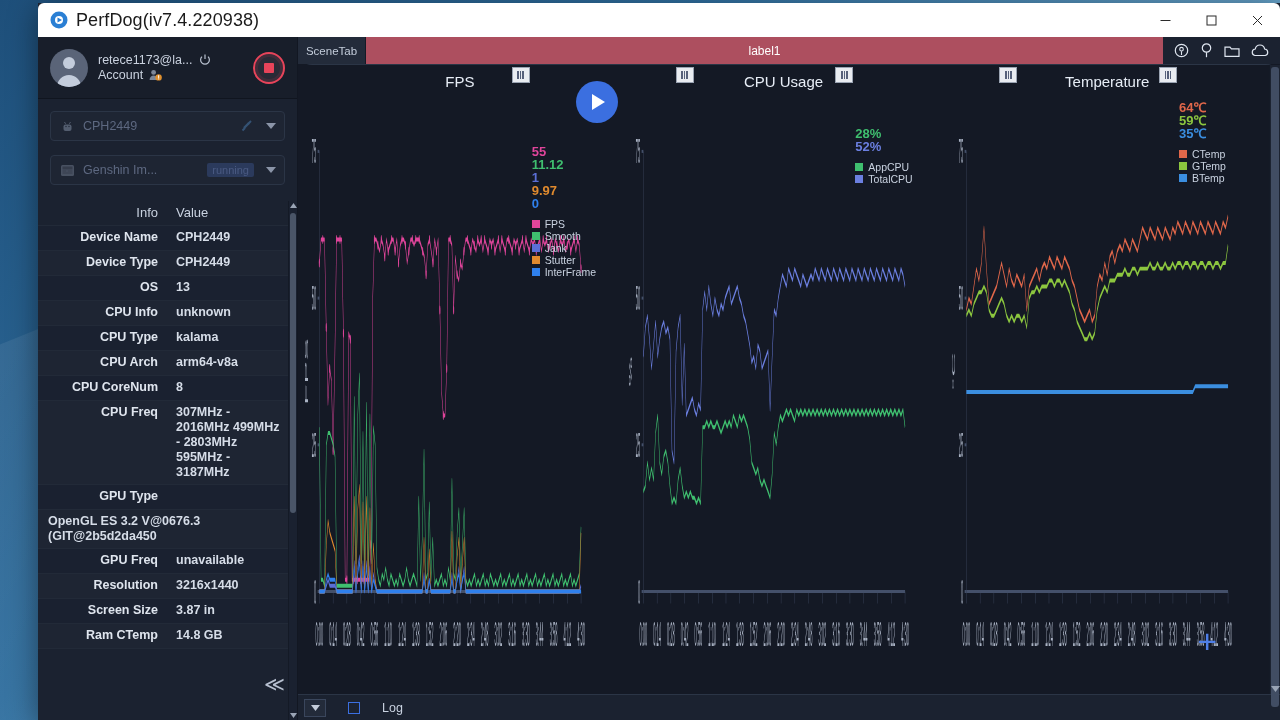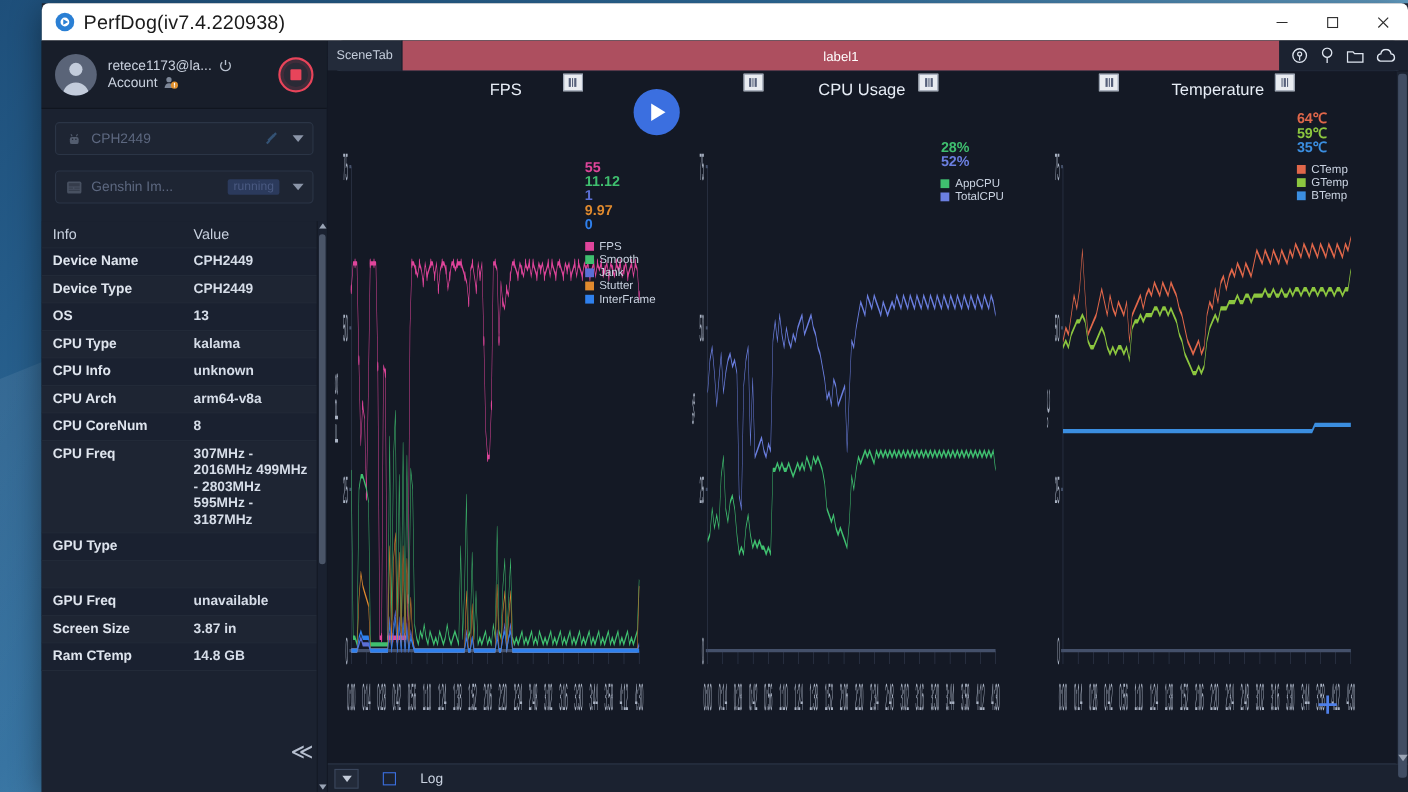--- a/index.html
+++ b/index.html
@@ -89,21 +89,21 @@
          background: #232b3a; border: 1px solid #2b3546; border-bottom: none; }
   .tab.active { background: #2c3purple; }
   .tab.active { background: #303a4d; color: #e6ebf3; }
 
   .tblwrap { flex: 1; min-height: 0; display: flex; position: relative; }
   .tbl { flex: 1; min-width: 0; }
   .trow { display: flex; border-bottom: 1px solid #222a38; min-height: 25px; }
   .trow.head { background: #1b2230; }
   .trow.head .tc { color: #c9d2e0; font-weight: normal; font-size: 13px; }
   .tc { font-size: 12.5px; color: #d3dae6; padding: 4px 8px 4px 10px; line-height: 15px; }
-  .tc.k { width: 128px; flex: 0 0 128px; font-weight: bold; color: #dfe5ee; }
+  .tc.k { width: 128px; flex: 0 0 128px; font-weight: bold; color: #dfe5ee; text-align: right; }
   .tc.v { flex: 1; font-weight: bold; color: #d6dde8; }
   .trow.head .tc.k, .trow.head .tc.v { font-weight: normal; }
   .trow:nth-child(odd):not(.head) { background: #1e2533; }
   .trow:nth-child(even):not(.head) { background: #1a2130; }
 
   .vscroll { width: 9px; flex: 0 0 9px; background: #1a2130; position: relative;
              border-left: 1px solid #141a26; }
   .vscroll .up, .vscroll .dn { height: 9px; display:flex; align-items:center; justify-content:center; }
   .vscroll .thumb { position: absolute; left: 1px; right: 1px; top: 12px; height: 300px;
                     background: #4a5costly; }
@@ -289,47 +289,52 @@
             </div>
             <div class="trow">
               <div class="tc k">Device Type</div>
               <div class="tc v">CPH2449</div>
             </div>
             <div class="trow">
               <div class="tc k">OS</div>
               <div class="tc v">13</div>
             </div>
             <div class="trow">
+              <div class="tc k">CPU Info</div>
+              <div class="tc v">unknown</div>
+            </div>
+            <div class="trow">
               <div class="tc k">CPU Type</div>
               <div class="tc v">kalama</div>
             </div>
             <div class="trow">
-              <div class="tc k">CPU Info</div>
-              <div class="tc v">unknown</div>
-            </div>
-            <div class="trow">
               <div class="tc k">CPU Arch</div>
               <div class="tc v">arm64-v8a</div>
             </div>
             <div class="trow">
               <div class="tc k">CPU CoreNum</div>
               <div class="tc v">8</div>
             </div>
             <div class="trow">
               <div class="tc k">CPU Freq</div>
               <div class="tc v">307MHz - 2016MHz 499MHz - 2803MHz 595MHz - 3187MHz</div>
             </div>
             <div class="trow">
               <div class="tc k">GPU Type</div>
             </div>
             <div class="trow">
+              <div class="tc v">OpenGL ES 3.2 V@0676.3 (GIT@2b5d2da450</div>
             </div>
             <div class="trow">
               <div class="tc k">GPU Freq</div>
               <div class="tc v">unavailable</div>
+            </div>
+            <div class="trow">
+              <div class="tc k">Resolution</div>
+              <div class="tc v">3216x1440</div>
             </div>
             <div class="trow">
               <div class="tc k">Screen Size</div>
               <div class="tc v">3.87 in</div>
             </div>
             <div class="trow">
               <div class="tc k">Ram CTemp</div>
               <div class="tc v">14.8 GB</div>
             </div>
           </div>

